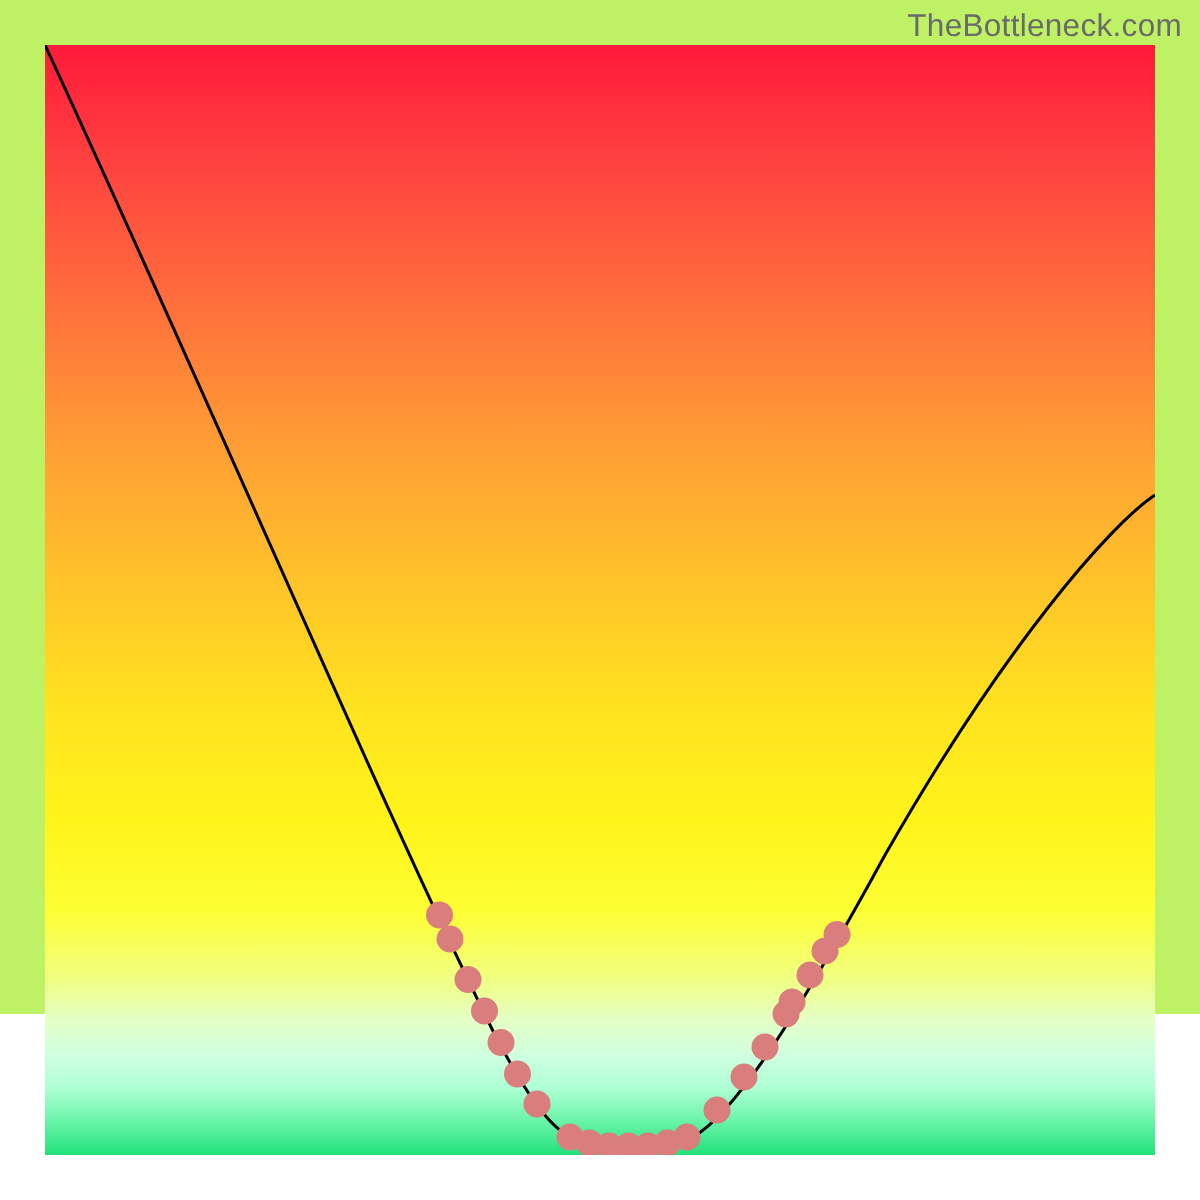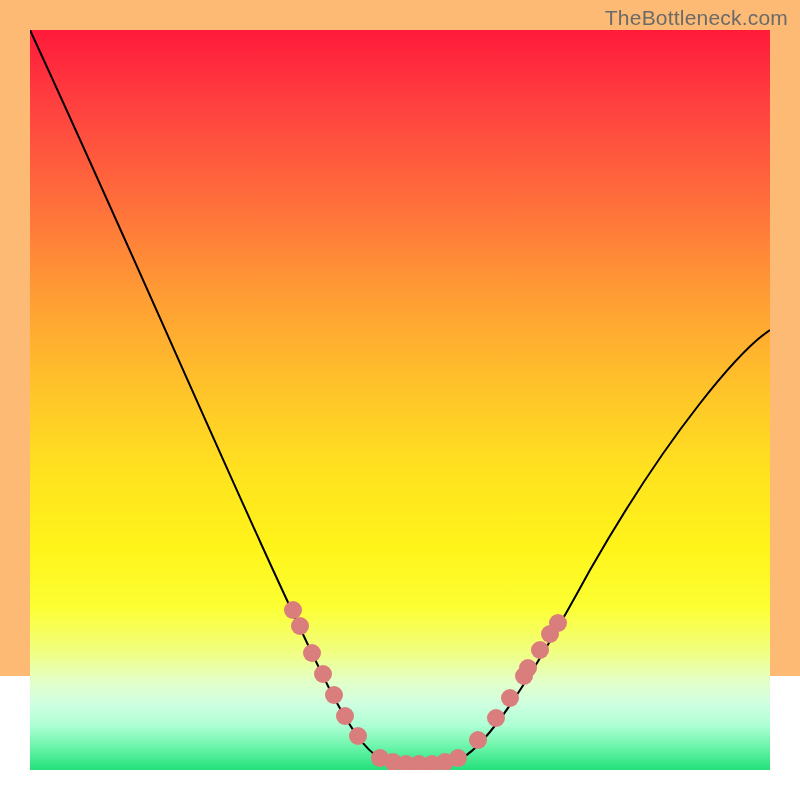--- a/index.html
+++ b/index.html
@@ -7,21 +7,21 @@
     padding: 0;
     width: 800px;
     height: 800px;
     overflow: hidden;
     font-family: Arial, Helvetica, sans-serif;
   }
   .frame {
     position: relative;
     width: 800px;
     height: 676px;
-    background: #fdba74;
+    background: #bef264;
   }
   .plot-area {
     position: absolute;
     left: 30px;
     top: 30px;
     width: 740px;
     height: 740px;
     background: linear-gradient(to bottom,
       #ff1a3a 0%,
       #ff4040 10%,

